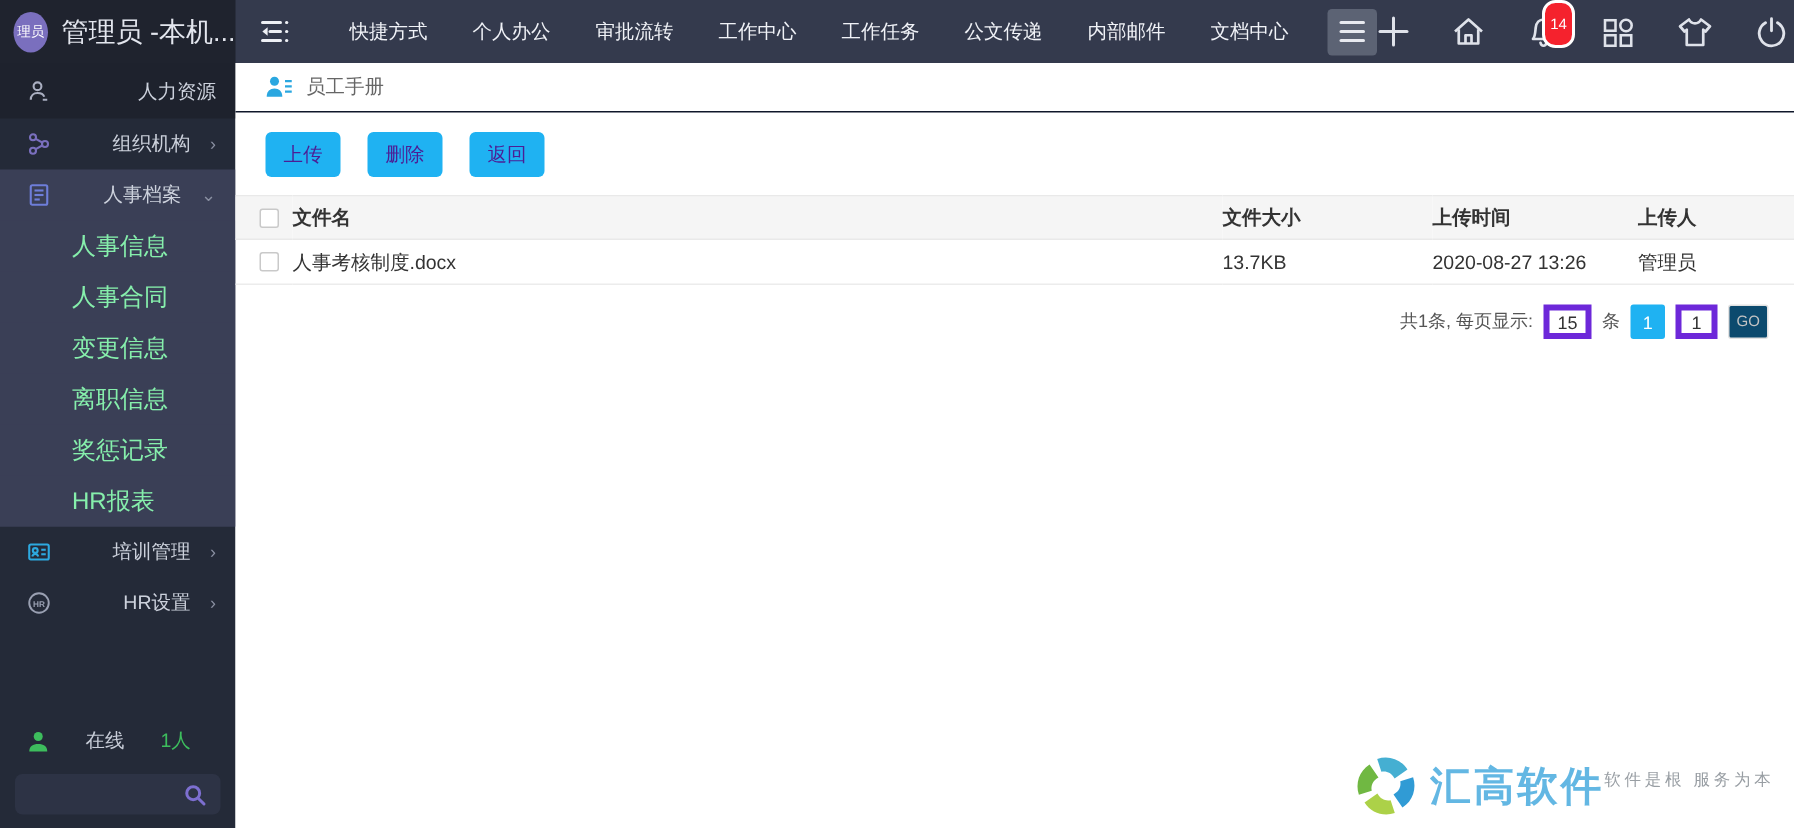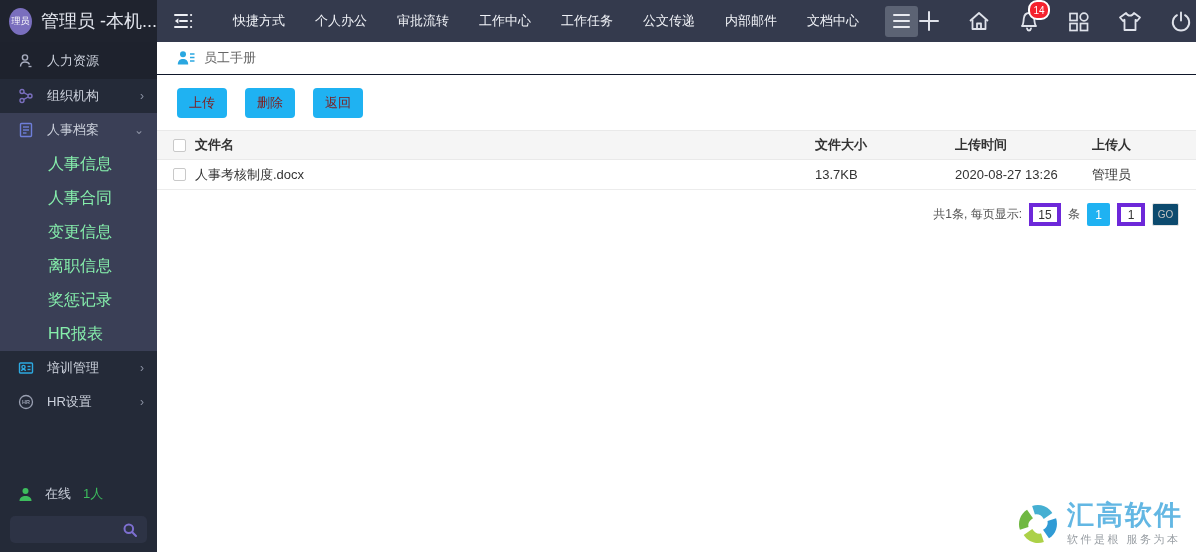--- a/index.html
+++ b/index.html
@@ -14,64 +14,64 @@
   .brand-label { color:#e3e6ee; font-size:18px; white-space:nowrap; }
   .topnav { flex:1; display:flex; align-items:center; }
   .fold-icon { margin:0 24px 0 15px; display:flex; align-items:center; }
   .nav-item { color:#f0f2f7; font-size:13px; padding:0 15px; cursor:pointer; white-space:nowrap; }
   .more-btn { width:33px; height:31px; background:#5c6374; border-radius:3px; margin-left:11px;
               display:flex; flex-direction:column; justify-content:center; align-items:center; gap:4px; cursor:pointer; }
   .more-btn i { display:block; width:17px; height:2px; background:#e8eaf0; border-radius:1px; }
   .top-icons { margin-left:auto; display:flex; align-items:center; gap:27px; padding-right:24px; }
   .tico { position:relative; display:flex; align-items:center; cursor:pointer; }
   .badge { position:absolute; top:-9px; left:10px; background:#f5222d; color:#fff; font-size:10px;
-           min-width:22px; height:20px; border-radius:9px; border:2px solid #fff;
+           min-width:22px; height:32px; border-radius:9px; border:2px solid #fff;
            display:flex; align-items:center; justify-content:center; padding:0 2px; }
 
   
   .sidebar { position:absolute; top:42px; left:0; width:157px; bottom:0; background:#242a38; }
   .side-item { height:34px; display:flex; align-items:center; padding:0 13px 0 18px; gap:13px;
                color:#ccd1dc; font-size:13px; cursor:pointer; }
-  .side-item .lbl { flex:1; }
+  .side-item .lbl { flex:1;text-align:right; }
   .side-item .chev { color:#8a90a2; font-size:12px; }
   .side-item.root-active { background:#1e222d; height:37px; }
   .side-group { background:#3a3f56; }
   .sub-item { height:34px; display:flex; align-items:center; padding-left:48px; color:#86efac;
               font-size:16px; cursor:pointer; background:#3a3f56; }
   .side-bottom { position:absolute; left:0; right:0; bottom:9px; padding:0 10px; }
-  .online-row { display:flex; align-items:center; gap:12px; padding:0 0 13px 8px; font-size:13px; color:#c8cdd8; }
+  .online-row { display:flex; align-items:center; gap:24px; padding:0 0 13px 8px; font-size:13px; color:#c8cdd8; }
   .online-count { color:#3dbd5d; }
   .side-search { height:27px; background:#2d3345; border-radius:5px; display:flex; align-items:center; padding:0 9px; }
   .side-search input { flex:1; background:transparent; border:none; outline:none; color:#cfd3de; font-size:12px; min-width:0; }
 
   
   .main { margin-left:157px; height:510px; position:relative; background:#fff; }
   .crumb { height:33px; display:flex; align-items:center; gap:9px; padding-left:20px;
            border-bottom:1px solid #0f172a; color:#666; font-size:13px; }
   .toolbar { display:flex; gap:18px; padding:13px 0 12px 20px; }
-  .btn { background:#1fb2f2; color:#7f1d1d; border:none; border-radius:4px; font-size:13px;
+  .btn { background:#1fb2f2; color:#4c1d95; border:none; border-radius:4px; font-size:13px;
          padding:6px 12px; cursor:pointer; font-family:inherit; }
   table { width:100%; border-collapse:collapse; table-layout:fixed; }
   th { background:#f5f5f5; border-top:1px solid #e9e9e9; border-bottom:1px solid #e9e9e9;
        height:29px; font-size:13px; color:#333; text-align:left; font-weight:bold; }
   td { height:30px; border-bottom:1px solid #ececec; font-size:13px; color:#333; }
   .cb { width:13px; height:13px; border:1px solid #c9c9c9; border-radius:2px; background:#fff; margin-left:16px; cursor:pointer; }
   .pager { display:flex; align-items:center; justify-content:flex-end; gap:7px; padding:13px 17px 0 0;
            font-size:12px; color:#555; }
   .pg-input { width:32px; height:23px; border:4px solid #6d28d9; text-align:center; font-size:12px;
               color:#333; outline:none; font-family:inherit; }
   .pg-input.narrow { width:28px; }
   .pg-cur { width:23px; height:23px; background:#1fb2f2; color:#fff; border-radius:2px; font-size:12px;
             display:flex; align-items:center; justify-content:center; cursor:pointer; }
   .pg-go { width:27px; height:23px; border:1px solid #e2e2e2; background:#0c4a6e; color:#c3c3c3;
            border-radius:2px; font-size:10px; display:flex; align-items:center; justify-content:center; cursor:pointer; }
 
   
   .watermark { position:absolute; right:13px; bottom:4px; display:flex; align-items:center; gap:5px; opacity:.92; }
-  .wm-text { display:flex; flex-direction:column; }
+  .wm-text { display:flex; }
   .wm-title { font-size:27px; font-weight:bold; color:#56b1e1; letter-spacing:2px; line-height:1.05; }
   .wm-sub { font-size:11px; color:#90969c; letter-spacing:2.5px; margin-top:2px; }
 </style>
 </head>
 <body>
 
 <div class="topbar">
   <div class="brand">
     <div class="avatar">理员</div>
     <span class="brand-label">管理员 -本机...</span>

